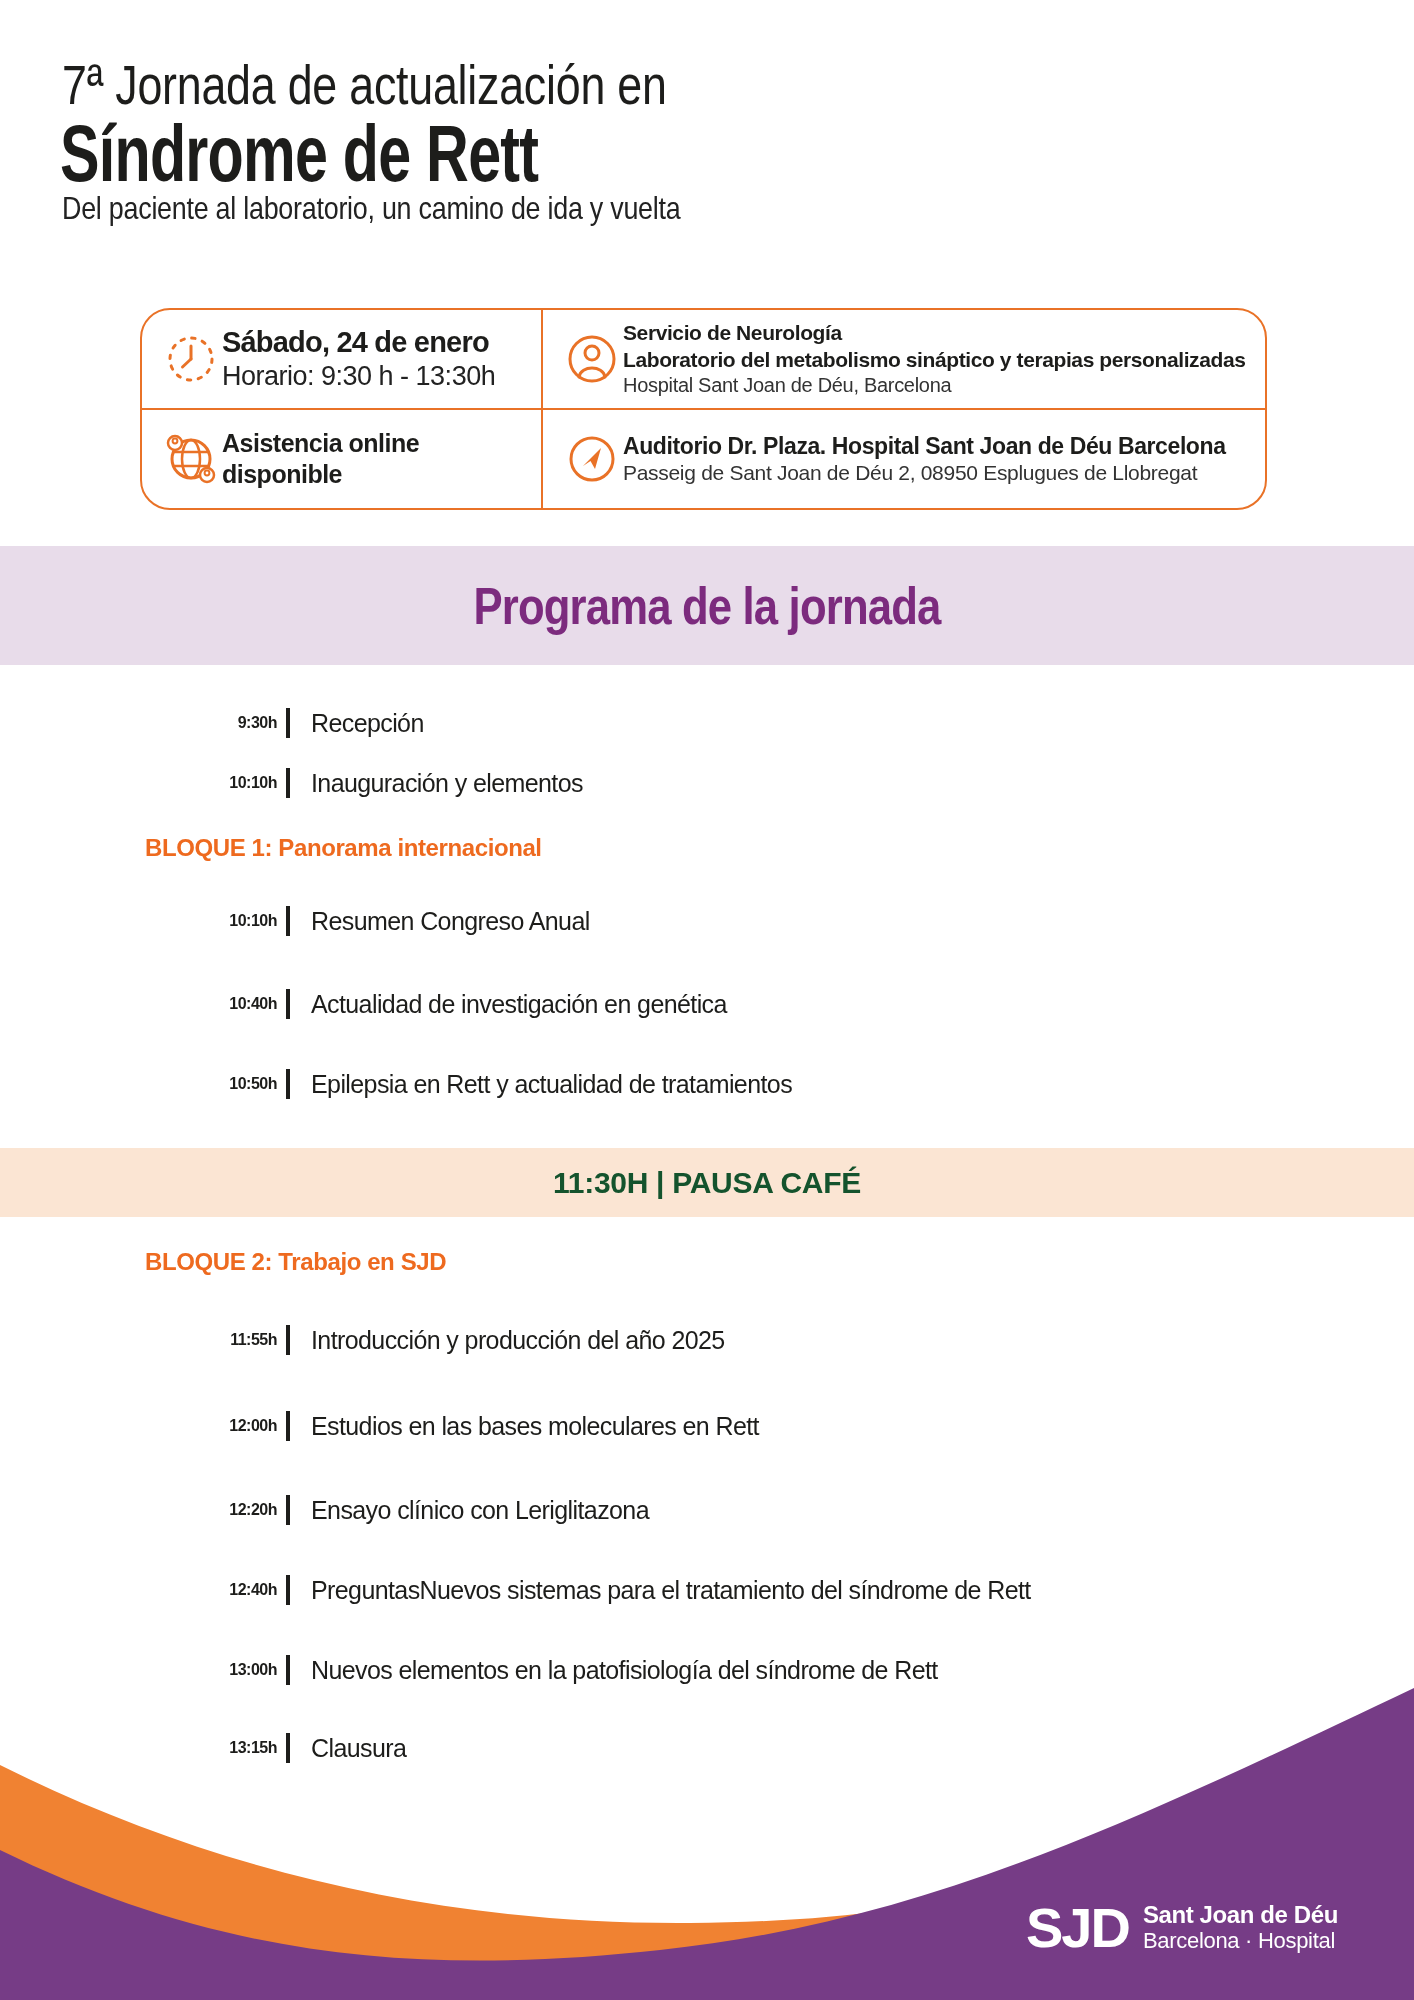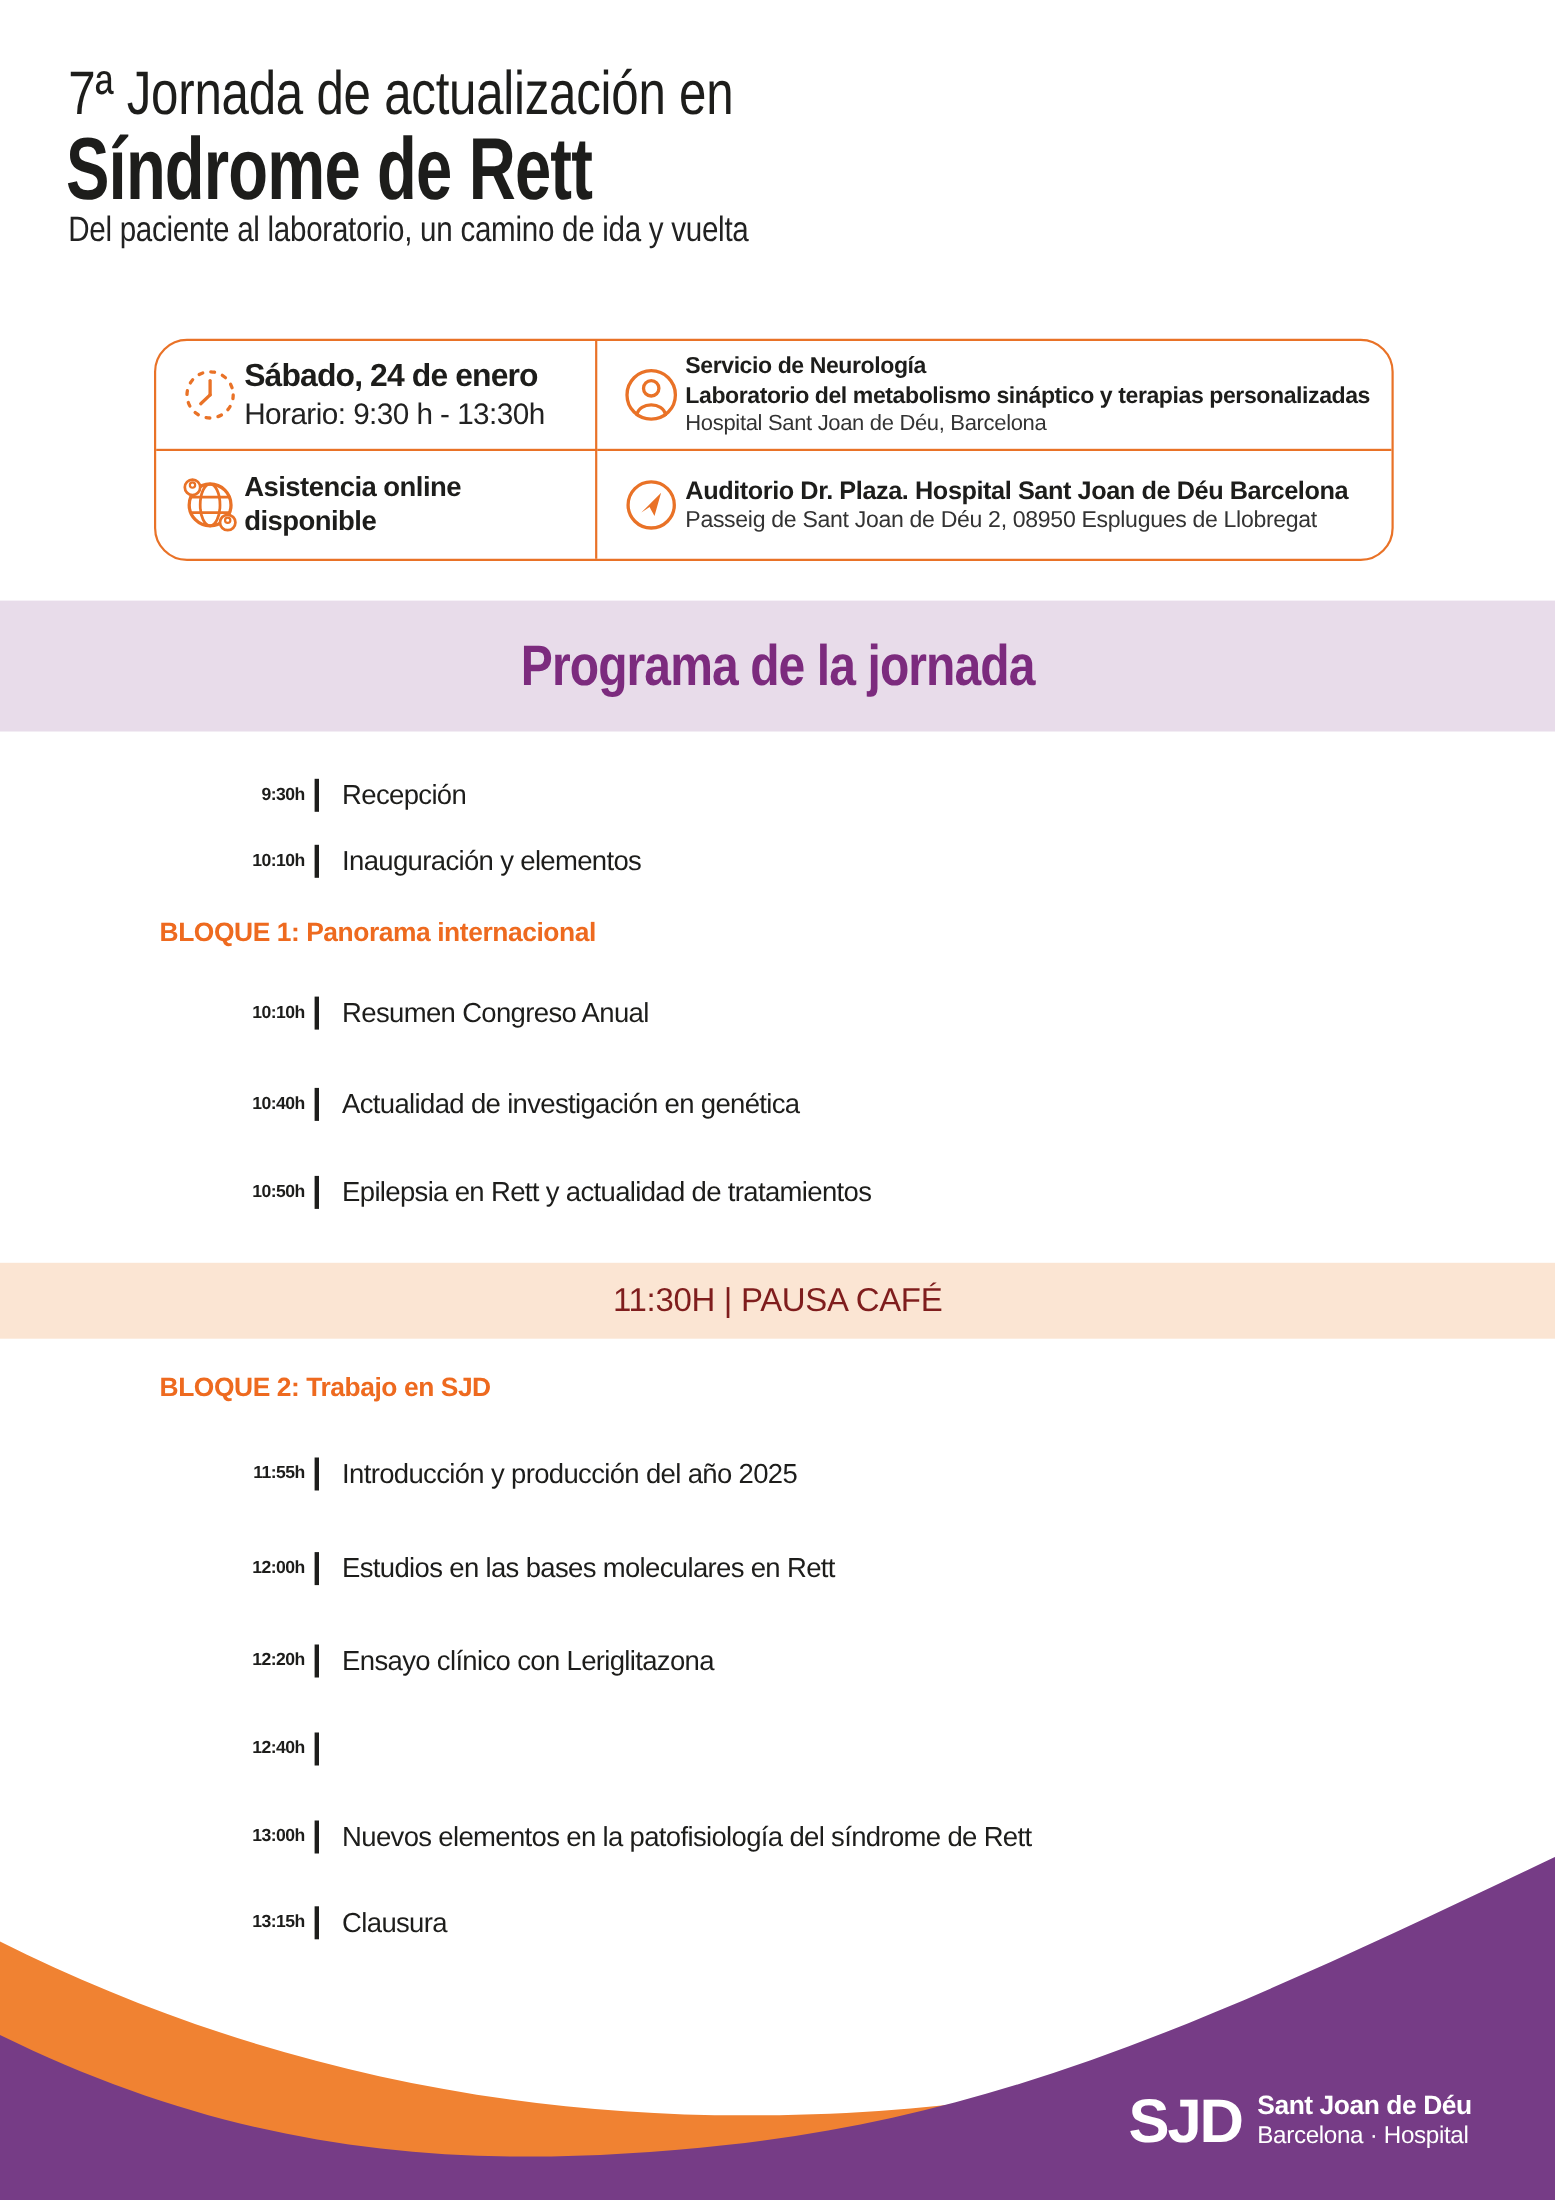--- a/index.html
+++ b/index.html
@@ -52,21 +52,21 @@
   .prog-row{position:absolute;left:0;width:1414px;display:flex;align-items:center;height:36px;}
   .prog-row .time{flex:0 0 277px;text-align:right;font-size:16px;font-weight:700;letter-spacing:-0.5px;}
   .prog-row .bar{flex:0 0 4px;height:30px;background:#1d1d1b;margin-left:9px;}
   .prog-row .label{margin-left:21px;font-size:25px;font-weight:400;letter-spacing:-0.6px;white-space:nowrap;}
   .bloque{position:absolute;left:145px;font-size:24px;font-weight:700;color:#EE6A1F;letter-spacing:-0.4px;}
 
   .pause-banner{
     left:0;top:1148px;width:1414px;height:69px;background:#FBE5D3;
     display:flex;align-items:center;justify-content:center;
   }
-  .pause-banner .t{font-size:30px;font-weight:400;color:#7f1d1d;letter-spacing:-0.3px;}
+  .pause-banner .t{font-size:30px;font-weight:700;color:#14532d;letter-spacing:-0.3px;}
 
   
   .footer-svg{left:0;top:1660px;width:1414px;height:340px;}
   .logo{left:1026px;top:1900px;display:flex;align-items:center;color:#fff;}
   .logo .sjd{font-size:56px;font-weight:800;letter-spacing:-2px;line-height:1;}
   .logo .stack{margin-left:14px;line-height:1.12;}
   .logo .l1{font-size:24px;font-weight:700;letter-spacing:-0.4px;}
   .logo .l2{font-size:22px;font-weight:400;letter-spacing:-0.3px;}
 
   svg.oicn{display:block;}
@@ -191,20 +191,21 @@
   <span class="label">Estudios en las bases moleculares en Rett</span>
 </div>
 <div class="prog-row" style="top:1492px">
   <span class="time">12:20h</span>
   <span class="bar"></span>
   <span class="label">Ensayo clínico con Leriglitazona</span>
 </div>
 <div class="prog-row" style="top:1572px">
   <span class="time">12:40h</span>
   <span class="bar"></span>
+  <span class="label">PreguntasNuevos sistemas para el tratamiento del síndrome de Rett</span>
 </div>
 <div class="prog-row" style="top:1652px">
   <span class="time">13:00h</span>
   <span class="bar"></span>
   <span class="label">Nuevos elementos en la patofisiología del síndrome de Rett</span>
 </div>
 <div class="prog-row" style="top:1730px">
   <span class="time">13:15h</span>
   <span class="bar"></span>
   <span class="label">Clausura</span>

